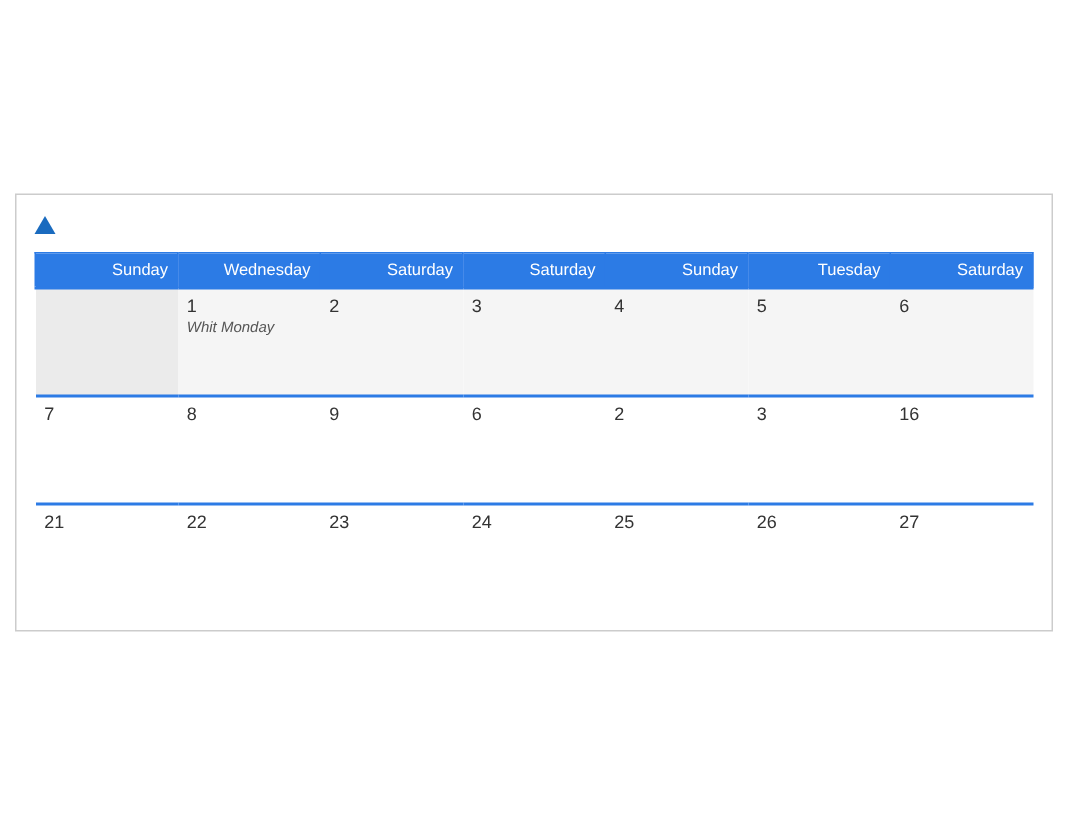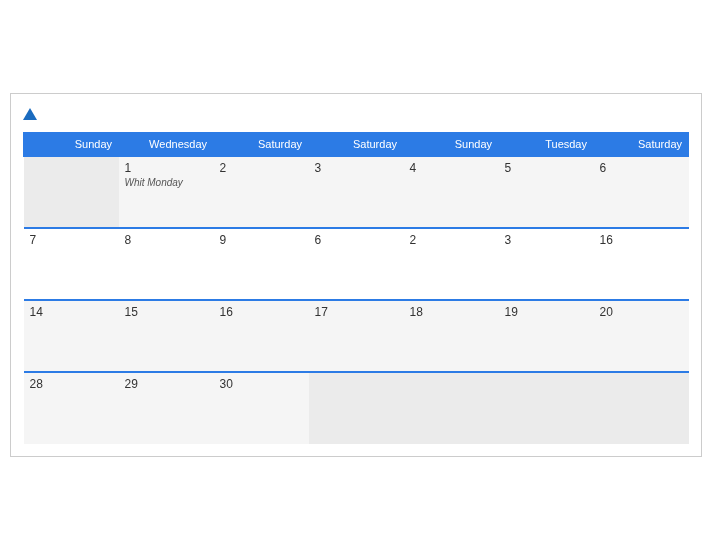--- a/index.html
+++ b/index.html
@@ -183,53 +183,38 @@
           <td>
             <span class="day-number">2</span>
           </td>
           <td>
             <span class="day-number">3</span>
           </td>
           <td>
             <span class="day-number">16</span>
           </td>
         </tr>
-        <tr class="row-bg-light">
-          <td>
-            <span class="day-number">14</span>
-          </td>
-          <td>
-            <span class="day-number">15</span>
-          </td>
-          <td>
-            <span class="day-number">16</span>
-          </td>
-          <td>
-            <span class="day-number">17</span>
-          </td>
-          <td>
-            <span class="day-number">18</span>
-          </td>
-          <td>
-            <span class="day-number">19</span>
-          </td>
-          <td>
-            <span class="day-number">20</span>
-          </td>
-        </tr>
-        <tr class="row-bg-light">
-          <td>
-            <span class="day-number">28</span>
-          </td>
-          <td>
-            <span class="day-number">29</span>
-          </td>
-          <td>
-            <span class="day-number">30</span>
-          </td>
-          <td class="empty"></td>
-          <td class="empty"></td>
-          <td class="empty"></td>
-          <td class="empty"></td>
+        <tr>
+          <td>
+            <span class="day-number">21</span>
+          </td>
+          <td>
+            <span class="day-number">22</span>
+          </td>
+          <td>
+            <span class="day-number">23</span>
+          </td>
+          <td>
+            <span class="day-number">24</span>
+          </td>
+          <td>
+            <span class="day-number">25</span>
+          </td>
+          <td>
+            <span class="day-number">26</span>
+          </td>
+          <td>
+            <span class="day-number">27</span>
+          </td>
         </tr>
       </tbody>
   </table>
 </div>
 
 </body></html>

